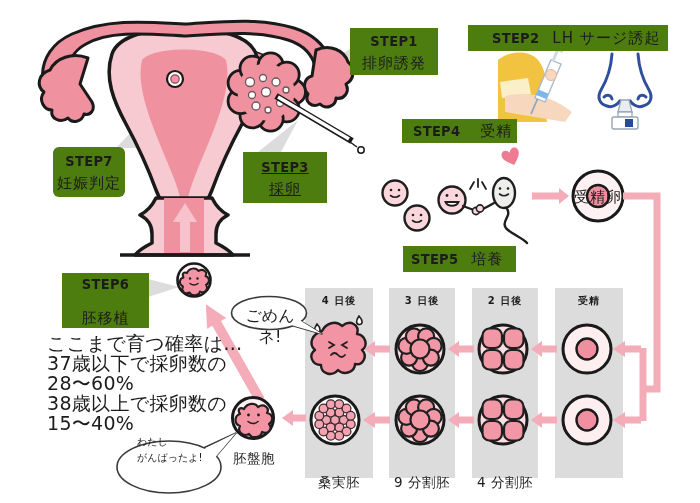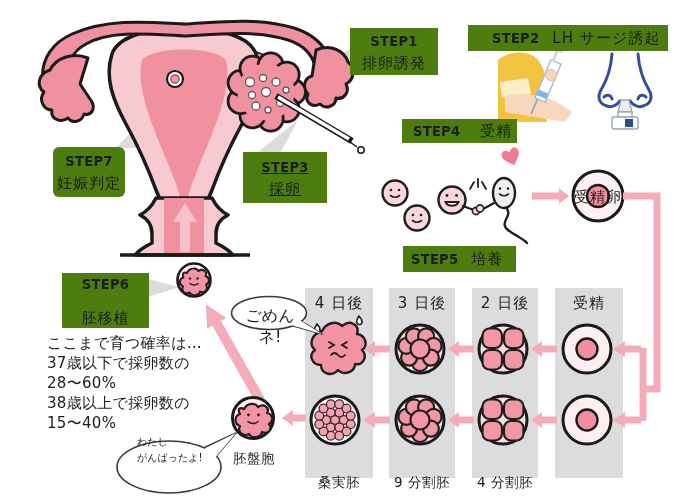--- a/index.html
+++ b/index.html
@@ -5,24 +5,24 @@
   html,body{margin:0;padding:0;background:#fff;}
   .canvas{position:relative;width:700px;height:503px;background:#ffffff;overflow:hidden;
           font-family:"DejaVu Sans",sans-serif;color:#1c1c1c;}
   .art{position:absolute;left:0;top:0;}
   .step-box{position:absolute;background:#4d7c0f;display:flex;box-sizing:border-box;}
   .two{flex-direction:column;align-items:center;justify-content:center;text-align:center;line-height:22px;}
   .one{flex-direction:row;align-items:center;padding-left:11px;gap:13px;}
   .step-num{font-weight:800;font-size:14.5px;letter-spacing:.3px;font-stretch:condensed;}
   .step-label{font-size:15px;letter-spacing:1px;}
   .strip{position:absolute;top:288px;height:190px;background:#dcdcdc;}
-  .strip-header{position:absolute;top:6px;width:100%;text-align:center;font-size:15px;letter-spacing:1px;}
+  .strip-header{position:absolute;top:6px;width:100%;text-align:center;font-size:10px;letter-spacing:1px;font-weight:bold;}
   .strip-footer{position:absolute;top:161px;width:100%;text-align:center;font-size:13.5px;letter-spacing:.5px;margin-top:25px;}
   .txt{position:absolute;}
-  .stats{left:47px;top:333px;font-size:15px;line-height:20px;letter-spacing:.3px;}
+  .stats{left:47px;top:333px;font-size:19px;line-height:20px;letter-spacing:.3px;}
   .egg-label{left:560px;top:140px;width:76px;text-align:center;font-size:15px;letter-spacing:1px;margin-top:48px;}
   .blast-label{left:223px;top:450px;width:62px;text-align:center;font-size:13.5px;letter-spacing:.5px;}
   .bubble-sorry-text{left:236px;top:306px;width:68px;text-align:center;font-size:16px;}
   .bubble-effort-text{left:137px;top:434px;font-size:10px;line-height:15.5px;}
 </style>
 </head>
 <body>
 
 <div class="canvas">
 

